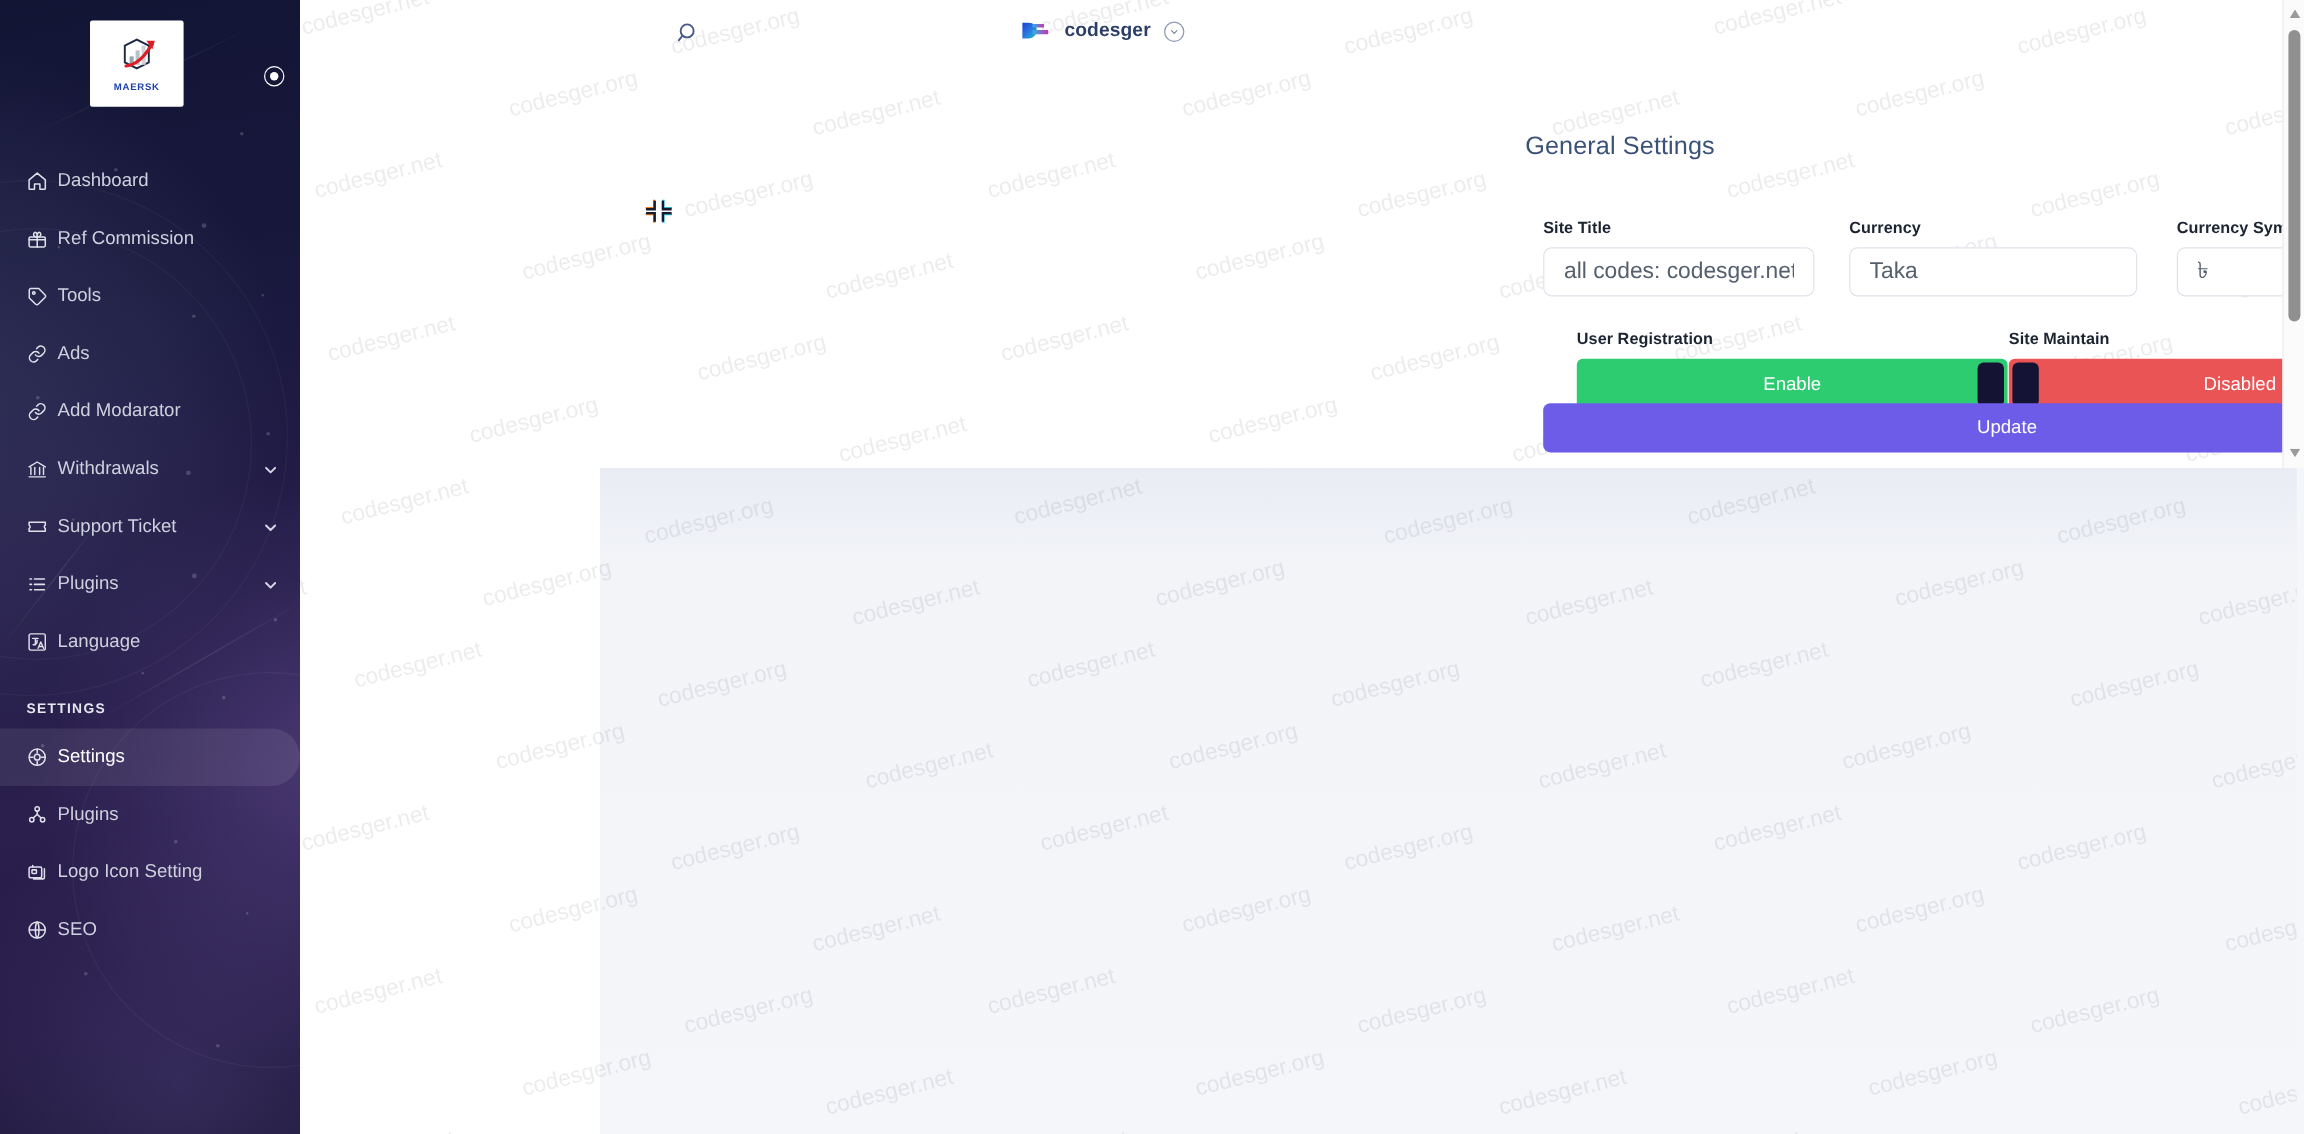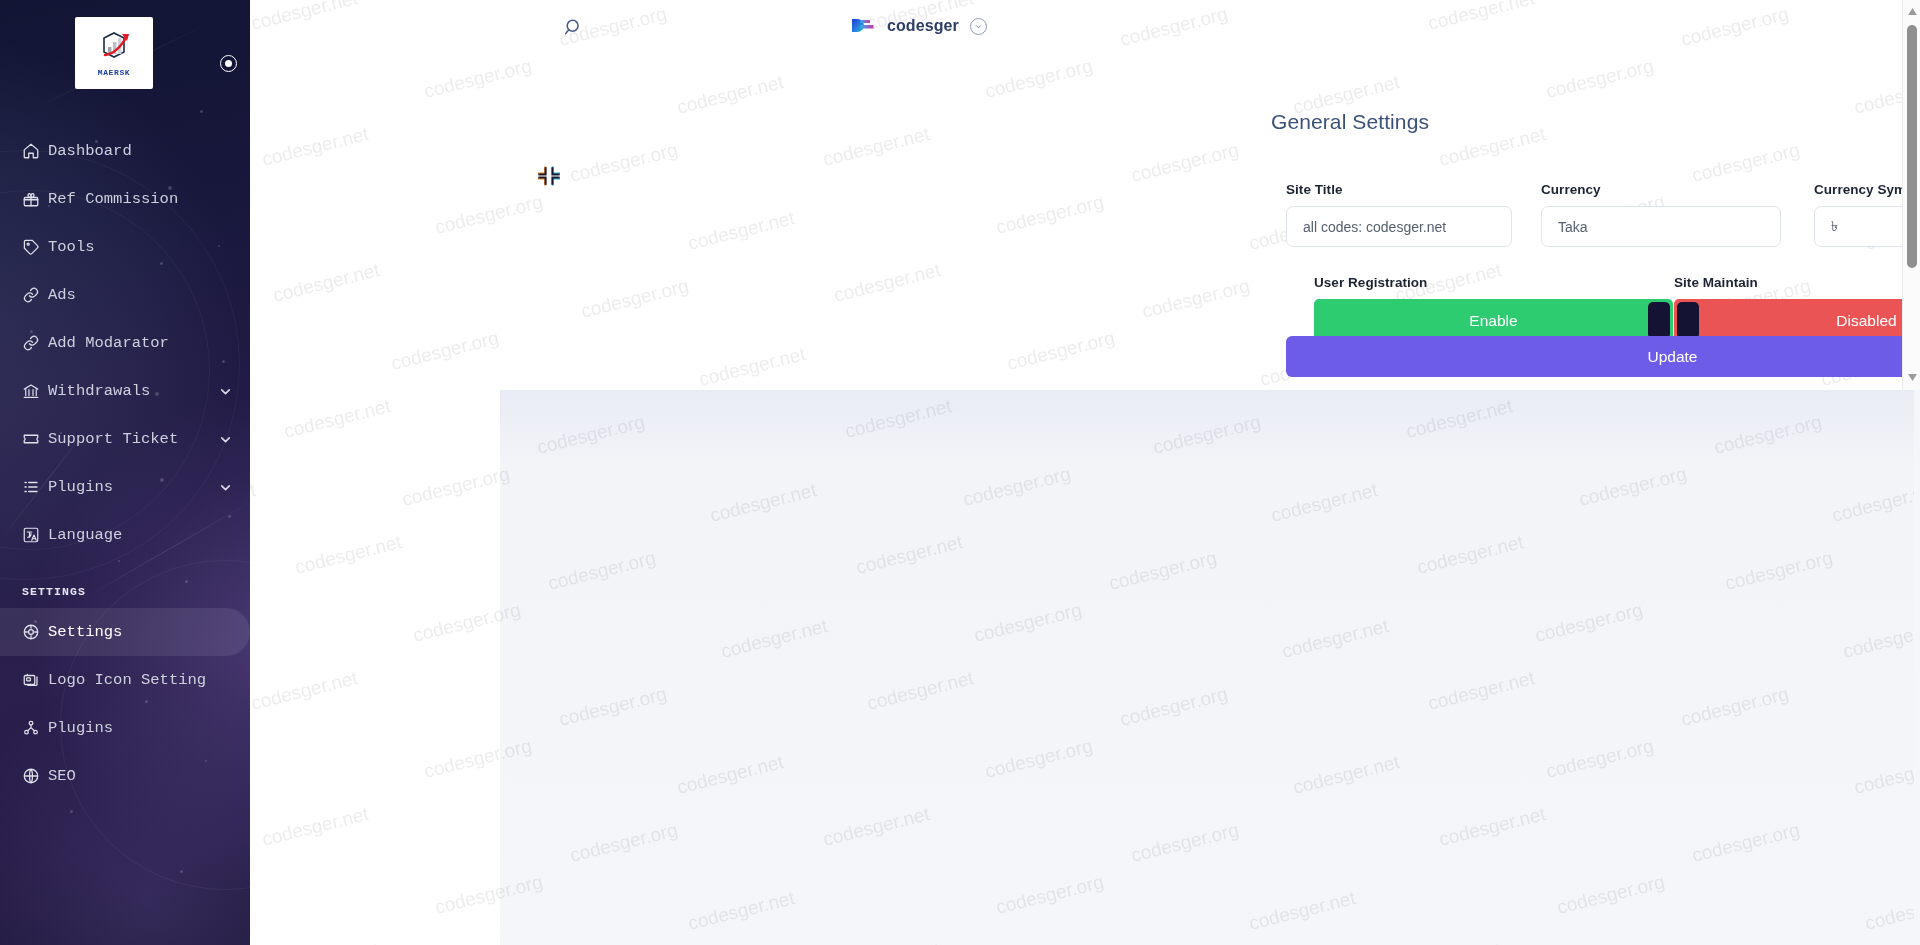--- a/index.html
+++ b/index.html
@@ -26,21 +26,20 @@
     width: 250px;
     height: 945px;
     flex: 0 0 250px;
     background:
       radial-gradient(circle at 280px 640px, rgba(120,95,170,0.40) 0px, rgba(120,95,170,0.14) 150px, rgba(0,0,0,0) 250px),
       radial-gradient(circle at -60px 330px, rgba(130,140,180,0.20) 0px, rgba(120,130,175,0.10) 190px, rgba(0,0,0,0) 300px),
       radial-gradient(circle at 150px 900px, rgba(105,90,160,0.28) 0px, rgba(0,0,0,0) 220px),
       linear-gradient(170deg, #121534 0%, #17173b 22%, #231c47 48%, #2a1f4d 70%, #241a44 88%, #1d1739 100%);
     overflow: hidden;
     z-index: 5;
-    font-family: Liberation Mono, monospace;
   }
   .sb-star {
     position: absolute;
     border-radius: 50%;
     background: rgba(255,255,255,0.18);
   }
   .sb-streak {
     position: absolute;
     background: linear-gradient(90deg, rgba(255,255,255,0) 0%, rgba(255,255,255,0.10) 50%, rgba(255,255,255,0) 100%);
     height: 1px;
@@ -282,21 +281,21 @@
     display: block;
     letter-spacing: 0.05px;
   }
   .field-input {
     display: block;
     width: 100%;
     height: 41px;
     border: 1px solid #dfe3ea;
     border-radius: 7px;
     background: #ffffff;
-    font-size: 14px;
+    font-size: 19px;
     color: #55606f;
     padding: 0 16px;
     font-family: "Liberation Sans", sans-serif;
     outline: none;
   }
   .field-input::placeholder { color: #8d97a5; }
 
   .f-site  { position: absolute; left: 20px;  top: 14px;  width: 226px; }
   .f-curr  { position: absolute; left: 275px; top: 14px;  width: 240px; }
   .f-sym   { position: absolute; left: 548px; top: 14px;  width: 245px; }
@@ -581,38 +580,38 @@
               <circle cx="12" cy="12" r="3.2"></circle>
               <path d="M12 3v4.8M12 16.2V21M3 12h4.8M16.2 12H21"></path>
             </svg>
         </span>
         <span class="sb-label">Settings</span>
       </a>
 
       <a class="sb-item">
         <span class="sb-ico">
           <svg viewBox="0 0 24 24" fill="none" stroke="currentColor" stroke-width="1.7" stroke-linecap="round" stroke-linejoin="round">
-              <rect x="3" y="6" width="14" height="12" rx="1.6"></rect>
-              <path d="M7 6V4.4M20 8v9.6a1.6 1.6 0 0 1-1.6 1.6H8"></path>
-              <rect x="6.2" y="9.2" width="5" height="4" rx="0.8"></rect>
-            </svg>
-        </span>
-        <span class="sb-label">Logo Icon Setting</span>
-      </a>
-
-      <a class="sb-item">
-        <span class="sb-ico">
-          <svg viewBox="0 0 24 24" fill="none" stroke="currentColor" stroke-width="1.7" stroke-linecap="round" stroke-linejoin="round">
               <circle cx="12" cy="5.5" r="2.4"></circle>
               <circle cx="6" cy="17.5" r="2.4"></circle>
               <circle cx="18" cy="17.5" r="2.4"></circle>
               <path d="M12 8v3.5M12 11.5 7.6 15.6M12 11.5l4.4 4.1"></path>
             </svg>
         </span>
         <span class="sb-label">Plugins</span>
+      </a>
+
+      <a class="sb-item">
+        <span class="sb-ico">
+          <svg viewBox="0 0 24 24" fill="none" stroke="currentColor" stroke-width="1.7" stroke-linecap="round" stroke-linejoin="round">
+              <rect x="3" y="6" width="14" height="12" rx="1.6"></rect>
+              <path d="M7 6V4.4M20 8v9.6a1.6 1.6 0 0 1-1.6 1.6H8"></path>
+              <rect x="6.2" y="9.2" width="5" height="4" rx="0.8"></rect>
+            </svg>
+        </span>
+        <span class="sb-label">Logo Icon Setting</span>
       </a>
 
       <a class="sb-item">
         <span class="sb-ico">
           <svg viewBox="0 0 24 24" fill="none" stroke="currentColor" stroke-width="1.7">
               <circle cx="12" cy="12" r="9"></circle>
               <path d="M3 12h18M12 3c2.6 2.7 2.6 15.3 0 18M12 3c-2.6 2.7-2.6 15.3 0 18"></path>
             </svg>
         </span>
         <span class="sb-label">SEO</span>

